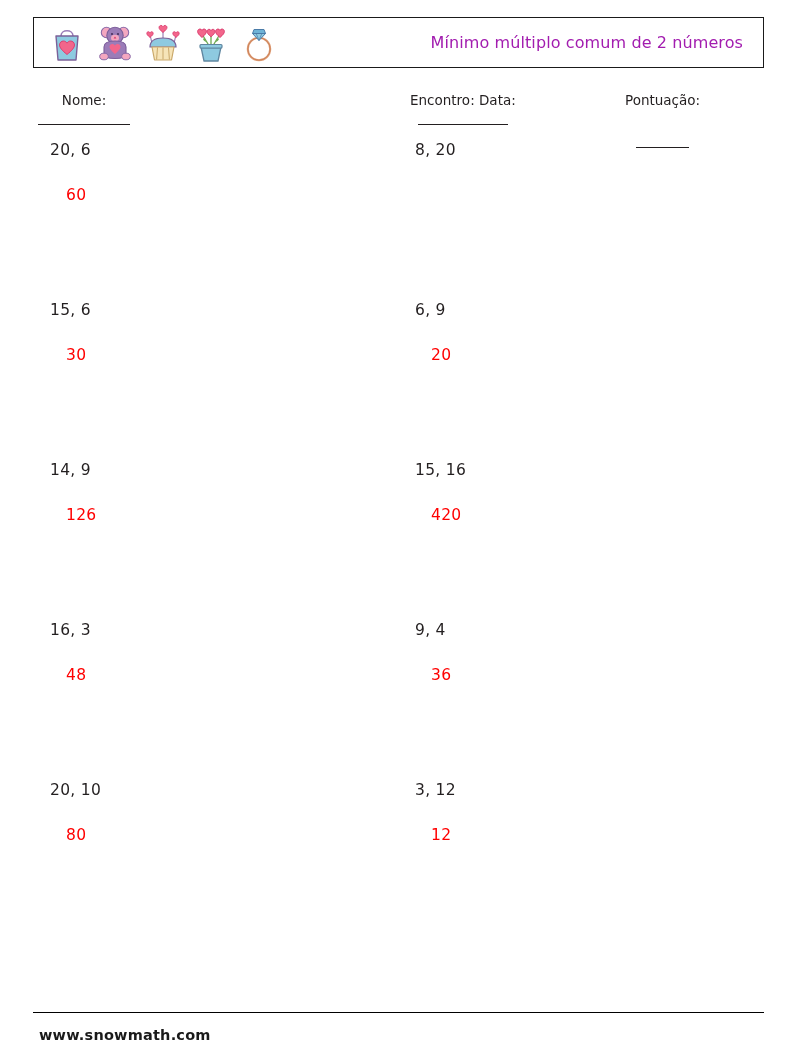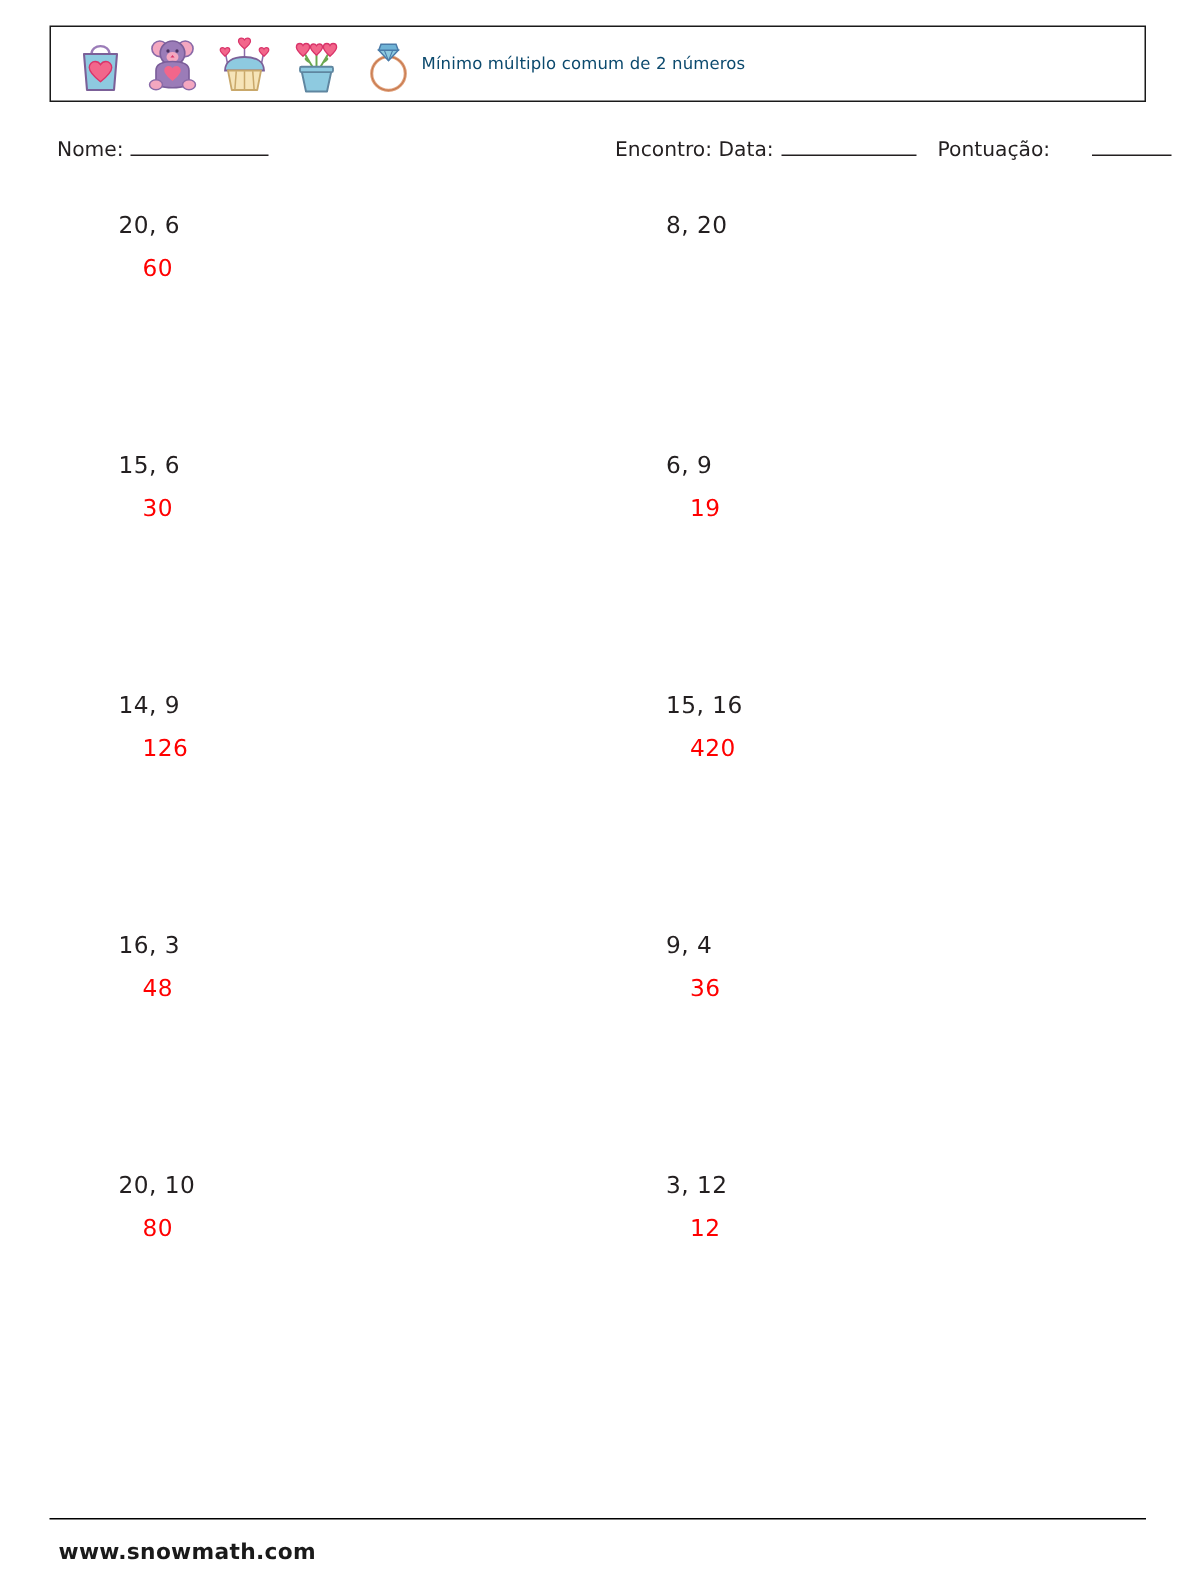--- a/index.html
+++ b/index.html
@@ -46,66 +46,66 @@
     width: 44px;
     height: 46px;
     display: flex;
     align-items: center;
     justify-content: center;
   }
   .icon-cell svg { display: block; }
 
   .header-title {
     flex: 1;
-    text-align: left;
+    text-align: right;
     padding-right: 20px;
-    font-size: 11px;
+    font-size: 16px;
     letter-spacing: .1px;
-    color: #0c4a6e;
+    color: #a21caf;
     font-family: "DejaVu Sans", sans-serif;
     white-space: nowrap;
   }
 
   
   .meta-row {
     position: absolute;
     left: 0;
     top: 92px;
     width: 794px;
     height: 24px;
     font-size: 13.5px;
     color: #231f20;
   }
   .meta-item {
     position: absolute;
     white-space: nowrap;
     display: flex;
-    align-items: flex-start;
+    align-items: center;
     gap: 5px;
+    flex-direction: column;
   }
   .meta-name  { left: 38px; }
   .meta-date  { left: 392px; margin-left: 18px; }
   .meta-score { left: 625px; gap: 28px; }
 
   .blank {
     display: inline-block;
     border-bottom: 1.3px solid #231f20;
     height: 11px;
   }
   .blank-name  { width: 92px; }
   .blank-date  { width: 90px; }
   .blank-score { width: 53px; }
 
   
   .problems {
     position: absolute;
     left: 0;
     top: 140px;
     width: 640px;
-    padding-left: 29px;
   }
   .prow {
     position: relative;
     height: 160px;
   }
   .cell {
     position: absolute;
     top: 0;
     width: 330px;
   }
@@ -117,21 +117,21 @@
     color: #231f20;
     letter-spacing: .3px;
     line-height: 20px;
     font-family: "DejaVu Sans", sans-serif;
   }
   .answer {
     font-size: 15.5px;
     color: #ff0000;
     letter-spacing: .3px;
     line-height: 20px;
-    margin-top: 9px;
+    margin-top: 25px;
     padding-left: 16px;
     font-family: "DejaVu Sans", sans-serif;
   }
 
   
   .footer-rule {
     position: absolute;
     left: 33px;
     top: 1012px;
     width: 731px;
@@ -259,21 +259,21 @@
       </div>
     </div>
 
     <div class="prow">
       <div class="cell cell-left">
         <div class="question">15, 6</div>
         <div class="answer">30</div>
       </div>
       <div class="cell cell-right">
         <div class="question">6, 9</div>
-        <div class="answer">19</div>
+        <div class="answer">20</div>
       </div>
     </div>
 
     <div class="prow">
       <div class="cell cell-left">
         <div class="question">14, 9</div>
         <div class="answer">126</div>
       </div>
       <div class="cell cell-right">
         <div class="question">15, 16</div>

